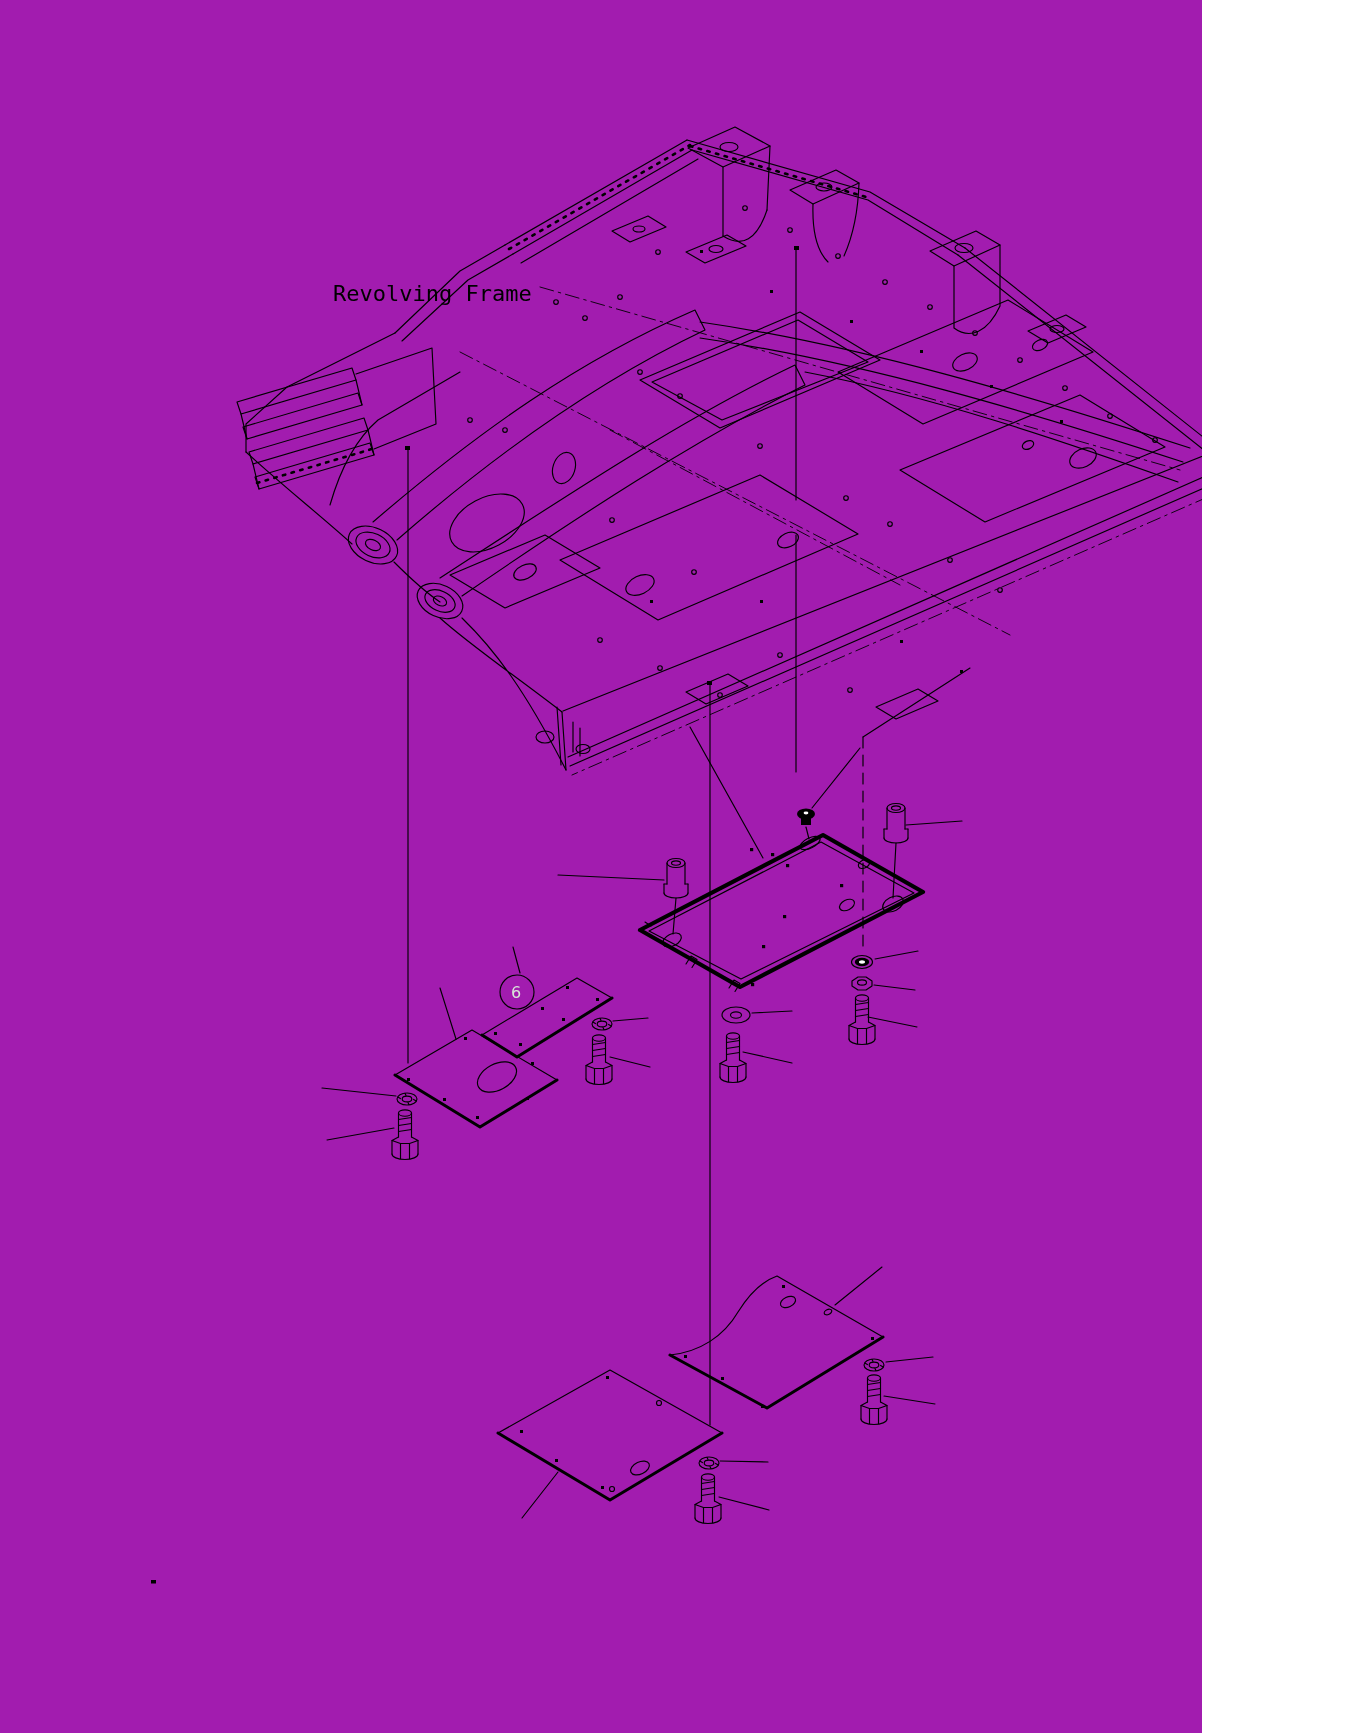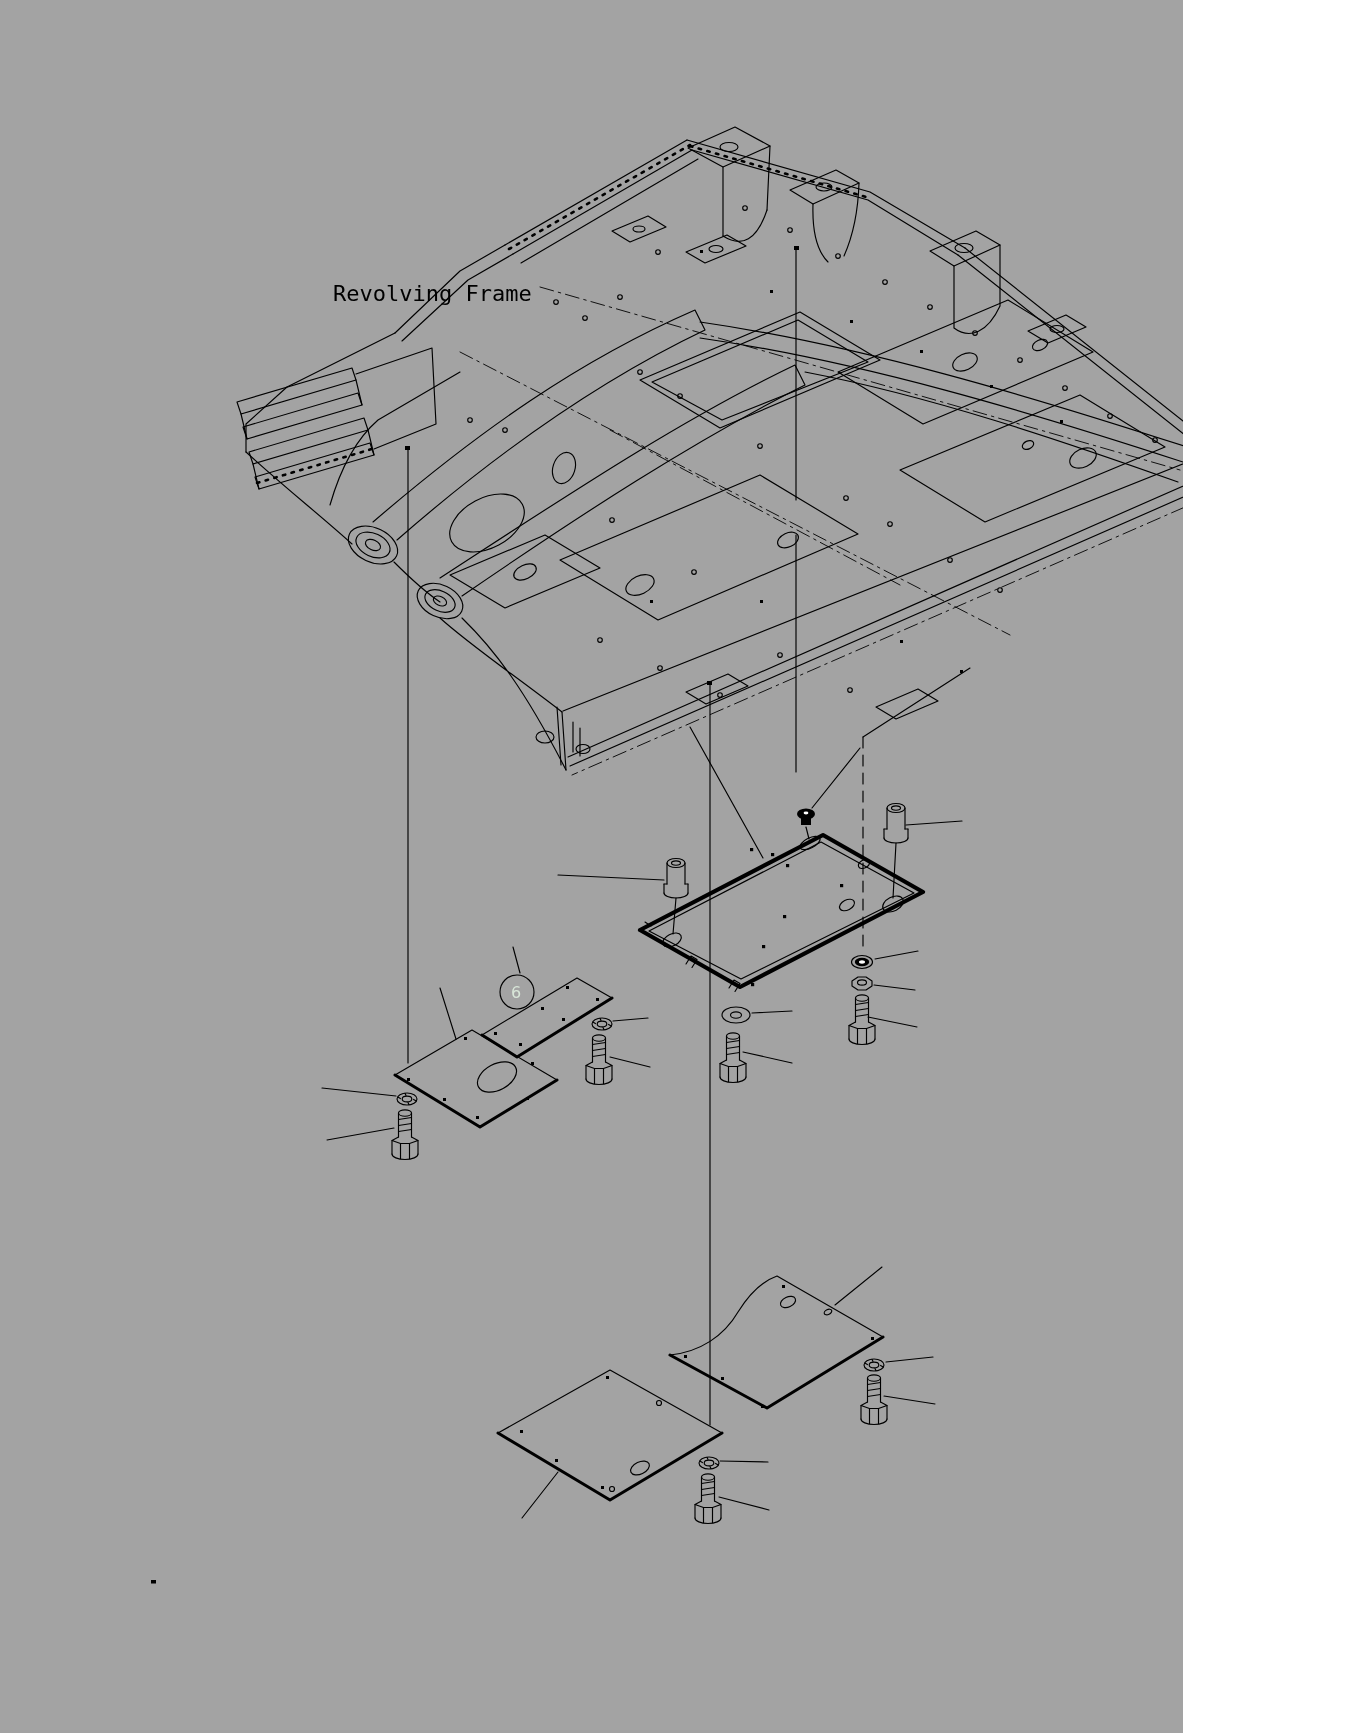--- a/index.html
+++ b/index.html
@@ -1,17 +1,17 @@
 <!DOCTYPE html>
 <html><head>
 <meta charset="utf-8">
 <style>
   html,body{margin:0;padding:0;background:#ffffff;}
-  .page{position:relative;width:1183px;height:1733px;background:#a3a3a3;overflow:hidden;
-        font-family:"DejaVu Sans Mono", monospace;}
+  .page{position:relative;width:1183px;height:1733px;background:#a21caf;overflow:hidden;
+        font-family:"DejaVu Sans Mono", monospace;padding-left:19px;}
   svg{position:absolute;left:0;top:0;}
   svg *{vector-effect:non-scaling-stroke;}
   .ln, path, line, ellipse, circle, rect, use, polyline{fill:none;stroke:#000;stroke-width:1.15;
         stroke-linecap:round;stroke-linejoin:round;}
   .f{fill:#000;stroke:none;}
   .w{fill:#fff;stroke:none;}
   .thk{stroke-width:4.2;}
   .md{stroke-width:3;}
   .hatch{stroke-width:2.6;stroke-dasharray:2.5 6.5;}
   .dd{stroke-dasharray:14 5 2.5 5;stroke-width:0.9;}

